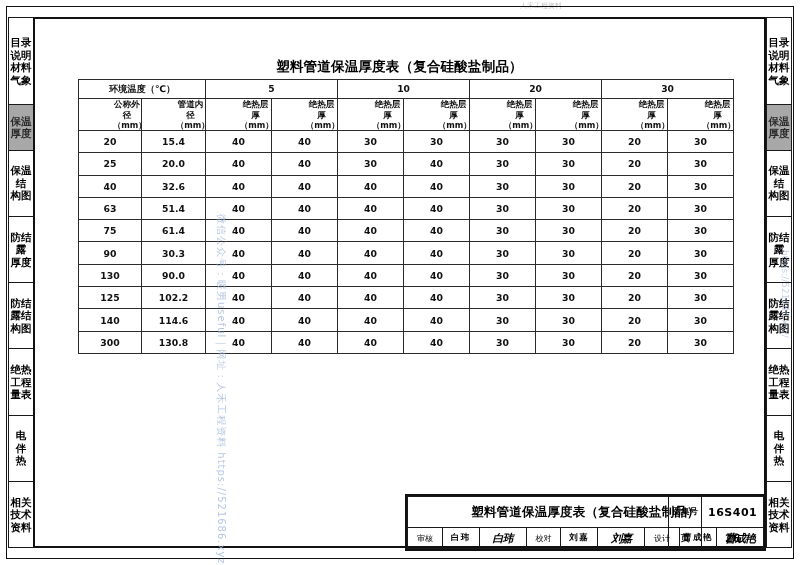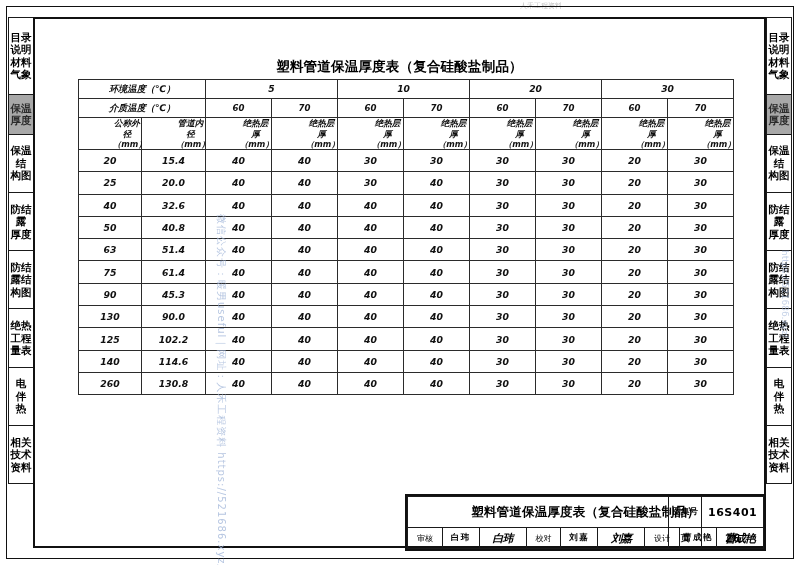--- a/index.html
+++ b/index.html
@@ -23,21 +23,21 @@
     left: 6px; top: 6px;
     width: 788px; height: 553px;
     border: 1px solid #111;
   }
 
   
   .tabcol {
     position: absolute;
     top: 17px;
     width: 26px;
-    height: 467px;
+    height: 531px;
     display: flex;
     flex-direction: column;
   }
   .tabcol.left  { left: 8px; }
   .tabcol.right { left: 766px; }
 
   .tab {
     border: 1px solid #1a1a1a;
     border-bottom: none;
     background: #ffffff;
@@ -83,21 +83,20 @@
   
   .tblwrap {
     position: absolute;
     left: 78px; top: 79px;
     width: 655px;
   }
   table.data {
     border-collapse: collapse;
     width: 655px;
     table-layout: fixed;
-    font-style: italic;
   }
   table.data td, table.data th {
     border: 1px solid #2b2b2b;
     text-align: center;
     vertical-align: middle;
     font-family: "DejaVu Sans", sans-serif;
     font-weight: bold;
     color: #111;
     padding: 0;
   }
@@ -323,31 +322,20 @@
           <col class="c-v">
       </colgroup>
       <thead>
         <tr class="r1">
           <td class="wide" colspan="2">环境温度（℃）</td>
           <td class="wide" colspan="2">5</td>
           <td class="wide" colspan="2">10</td>
           <td class="wide" colspan="2">20</td>
           <td class="wide" colspan="2">30</td>
         </tr>
-        <tr class="r2">
-          <td class="wide" colspan="2">介质温度（℃）</td>
-          <td>60</td>
-          <td>70</td>
-          <td>60</td>
-          <td>70</td>
-          <td>60</td>
-          <td>70</td>
-          <td>60</td>
-          <td>70</td>
-        </tr>
         <tr class="r3" id="header-units-row">
           <td>
             <span class="lbl">公称外径</span>
             <span class="unit">（mm）</span>
           </td>
           <td>
             <span class="lbl">管道内径</span>
             <span class="unit">（mm）</span>
           </td>
         <td>
@@ -415,32 +403,20 @@
             <td>40</td>
             <td>40</td>
             <td>40</td>
             <td>40</td>
             <td>30</td>
             <td>30</td>
             <td>20</td>
             <td>30</td>
           </tr>
           <tr>
-            <td>50</td>
-            <td>40.8</td>
-            <td>40</td>
-            <td>40</td>
-            <td>40</td>
-            <td>40</td>
-            <td>30</td>
-            <td>30</td>
-            <td>20</td>
-            <td>30</td>
-          </tr>
-          <tr>
             <td>63</td>
             <td>51.4</td>
             <td>40</td>
             <td>40</td>
             <td>40</td>
             <td>40</td>
             <td>30</td>
             <td>30</td>
             <td>20</td>
             <td>30</td>
@@ -452,21 +428,21 @@
             <td>40</td>
             <td>40</td>
             <td>40</td>
             <td>30</td>
             <td>30</td>
             <td>20</td>
             <td>30</td>
           </tr>
           <tr>
             <td>90</td>
-            <td>45.3</td>
+            <td>30.3</td>
             <td>40</td>
             <td>40</td>
             <td>40</td>
             <td>40</td>
             <td>30</td>
             <td>30</td>
             <td>20</td>
             <td>30</td>
           </tr>
           <tr>
@@ -499,21 +475,21 @@
             <td>40</td>
             <td>40</td>
             <td>40</td>
             <td>40</td>
             <td>30</td>
             <td>30</td>
             <td>20</td>
             <td>30</td>
           </tr>
           <tr>
-            <td>260</td>
+            <td>300</td>
             <td>130.8</td>
             <td>40</td>
             <td>40</td>
             <td>40</td>
             <td>40</td>
             <td>30</td>
             <td>30</td>
             <td>20</td>
             <td>30</td>
           </tr>

